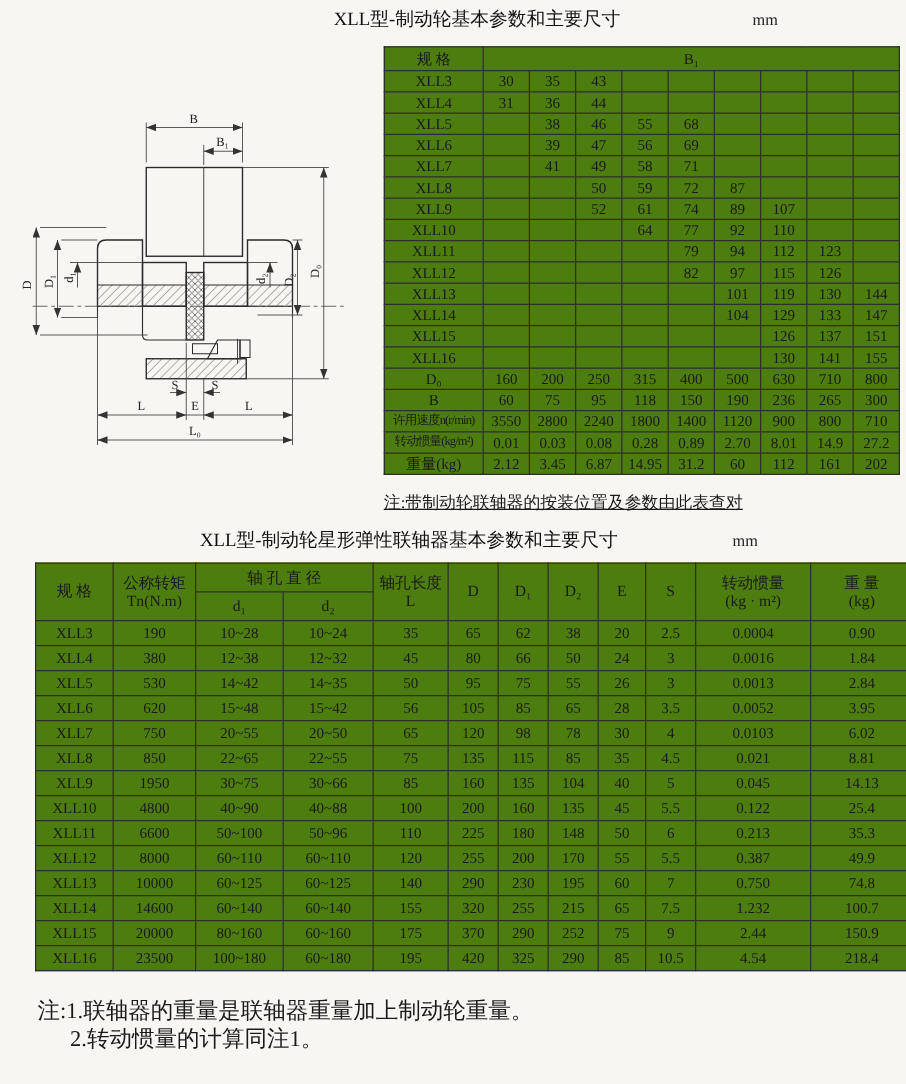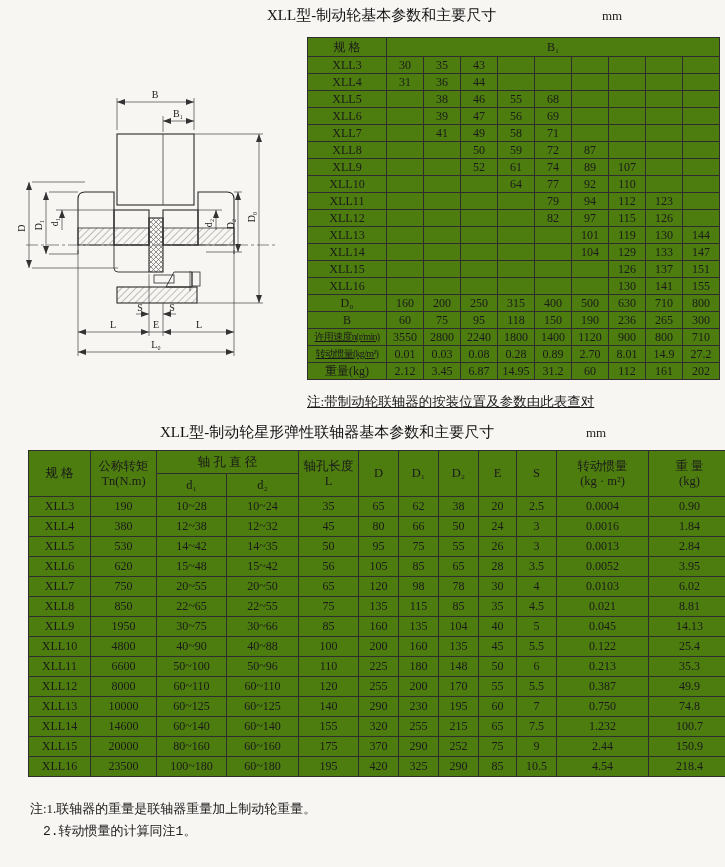--- a/index.html
+++ b/index.html
@@ -12,28 +12,28 @@
   }
   .abs{position:absolute;}
   .title{font-size:15px;white-space:nowrap;color:#111;}
   .unit{font-size:13px;font-family:Liberation Serif, serif;color:#222;}
   table{border-collapse:collapse;table-layout:fixed;background:#4d7c0f;border:1.5px solid #222;}
   td,th{border:1px solid #2e2e2e;text-align:center;vertical-align:middle;padding:0;font-weight:normal;overflow:hidden;white-space:nowrap;}
   #table1{width:412px;font-size:12px;}
   #table1 th{height:18px;}
   #table1 td{height:16px;line-height:14px;}
   #table1 .spec{font-size:12px;}
-  #table1 .small{font-size:10px;letter-spacing:-0.7px;text-decoration:underline;}
+  #table1 .small{font-size:10px;letter-spacing:-0.7px;}
   #table2{width:672px;font-size:12px;}
   #table2 th{height:22px;line-height:15px;font-size:12.5px;}
   #table2 td{height:19px;line-height:15px;}
   .two-line{line-height:16px;}
   .note{font-size:13.5px;white-space:nowrap;text-decoration:underline;}
-  .bottom-notes div{font-size:13px;line-height:23px;white-space:nowrap;}
-  .bottom-notes div + div{margin-left:13px;font-family:Liberation Mono, monospace;}
+  .bottom-notes div{font-size:18px;line-height:23px;white-space:nowrap;}
+  .bottom-notes div + div{margin-left:26px;}
   svg text{font-family:"Liberation Serif","DejaVu Serif",serif;font-size:10px;fill:#222;}
 </style>
 </head>
 <body>
 
 <div class="abs title" style="left:267px;top:6px;">XLL型-制动轮基本参数和主要尺寸</div>
 <div class="abs unit" style="left:602px;top:8px;">mm</div>
 
 <div class="abs" style="left:16px;top:82px;width:286px;height:302px;">
   <svg width="286" height="302" viewBox="0 0 286 302">

